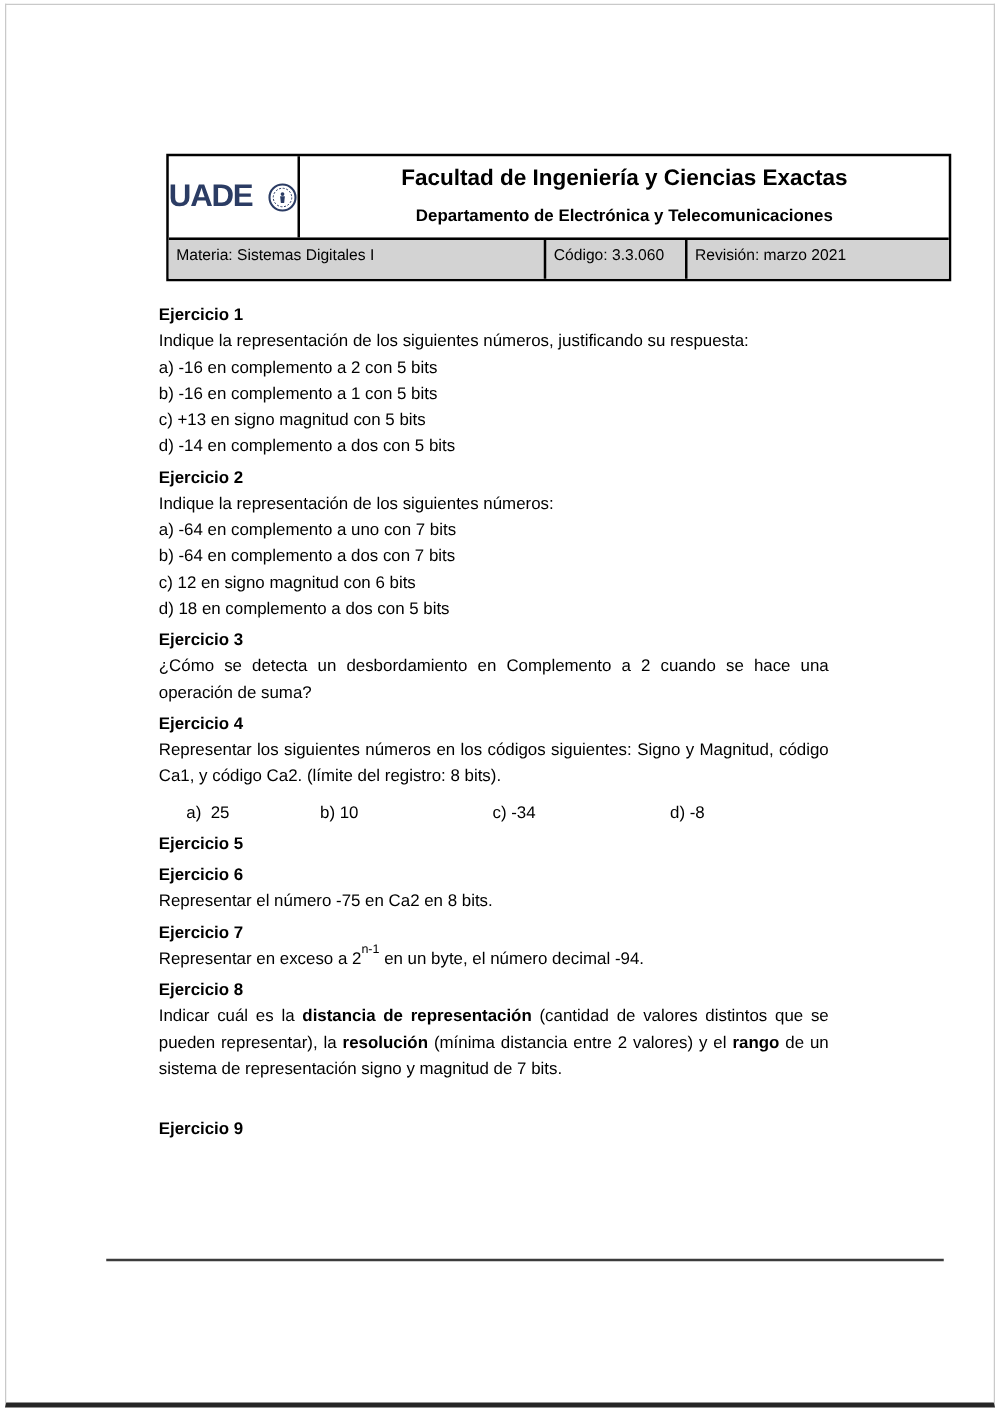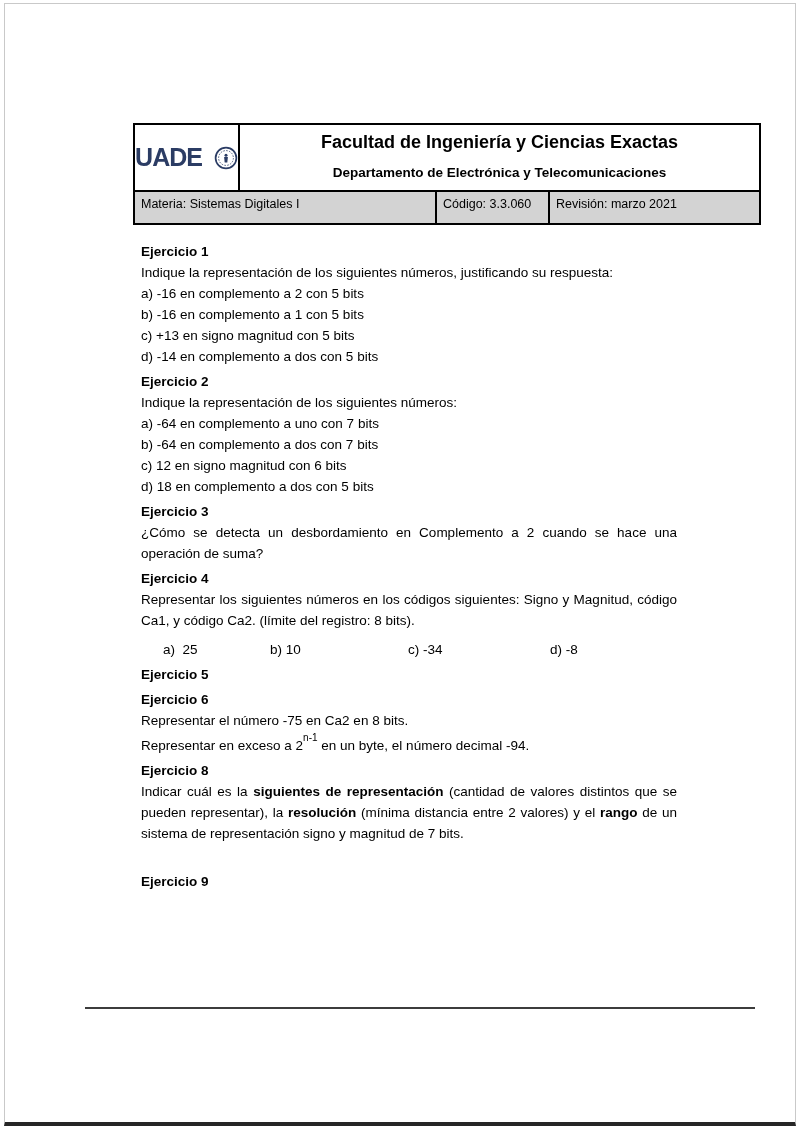--- a/index.html
+++ b/index.html
@@ -37,21 +37,21 @@
     display:flex; height:31px; border-top:2px solid #000;
     background:#d3d3d3; font-weight:normal; font-size:12.5px;
   }
   .ht-cell { box-sizing:border-box; padding:5px 0 0 6px; }
   .ht-materia  { width:302px; border-right:2px solid #000; }
   .ht-codigo   { width:113px; border-right:2px solid #000; }
   .ht-revision { flex:1; }
 
   
   .content {
-    position:absolute; left:141px; top:241px; width:536px;
+    position:absolute; left:127px; top:241px; width:536px;
     font-size:13.5px; line-height:21px;
   }
   .content p, .content h3 { margin:0; padding:0; }
   .ex-title { font-size:13.5px; font-weight:bold; line-height:21px; }
   .exercise { margin-top:4px; }
   .exercise:first-child { margin-top:0; }
   .item    { margin-top:5px; }
   .body-sp { margin-top:4px; }
   .just    { text-align:justify; }
   .items-row {
@@ -134,26 +134,27 @@
   <section class="exercise spaced">
     <h3 class="ex-title">Ejercicio 5</h3>
   </section>
 
   <section class="exercise spaced">
     <h3 class="ex-title">Ejercicio 6</h3>
     <p class="body-sp">Representar el número -75 en Ca2 en 8 bits.</p>
   </section>
 
   <section class="exercise spaced">
+    <h3 class="ex-title">Ejercicio 7</h3>
     <p class="body-sp"><span>Representar en exceso a 2</span><sup class="exp">n-1</sup><span> en un byte, el número decimal -94.</span></p>
   </section>
 
   <section class="exercise spaced">
     <h3 class="ex-title">Ejercicio 8</h3>
-    <p class="just body-sp"><span>Indicar cuál es la </span><b>siguientes de representación</b><span> (cantidad de valores distintos que se pueden representar), la </span><b>resolución</b><span> (mínima distancia entre 2 valores) y el </span><b>rango</b><span> de un sistema de representación signo y magnitud de 7 bits.</span></p>
+    <p class="just body-sp"><span>Indicar cuál es la </span><b>distancia de representación</b><span> (cantidad de valores distintos que se pueden representar), la </span><b>resolución</b><span> (mínima distancia entre 2 valores) y el </span><b>rango</b><span> de un sistema de representación signo y magnitud de 7 bits.</span></p>
   </section>
 
   <section class="exercise ex9">
     <h3 class="ex-title">Ejercicio 9</h3>
   </section>
 
 </div>
 
 <div class="footer-line"></div>
 

